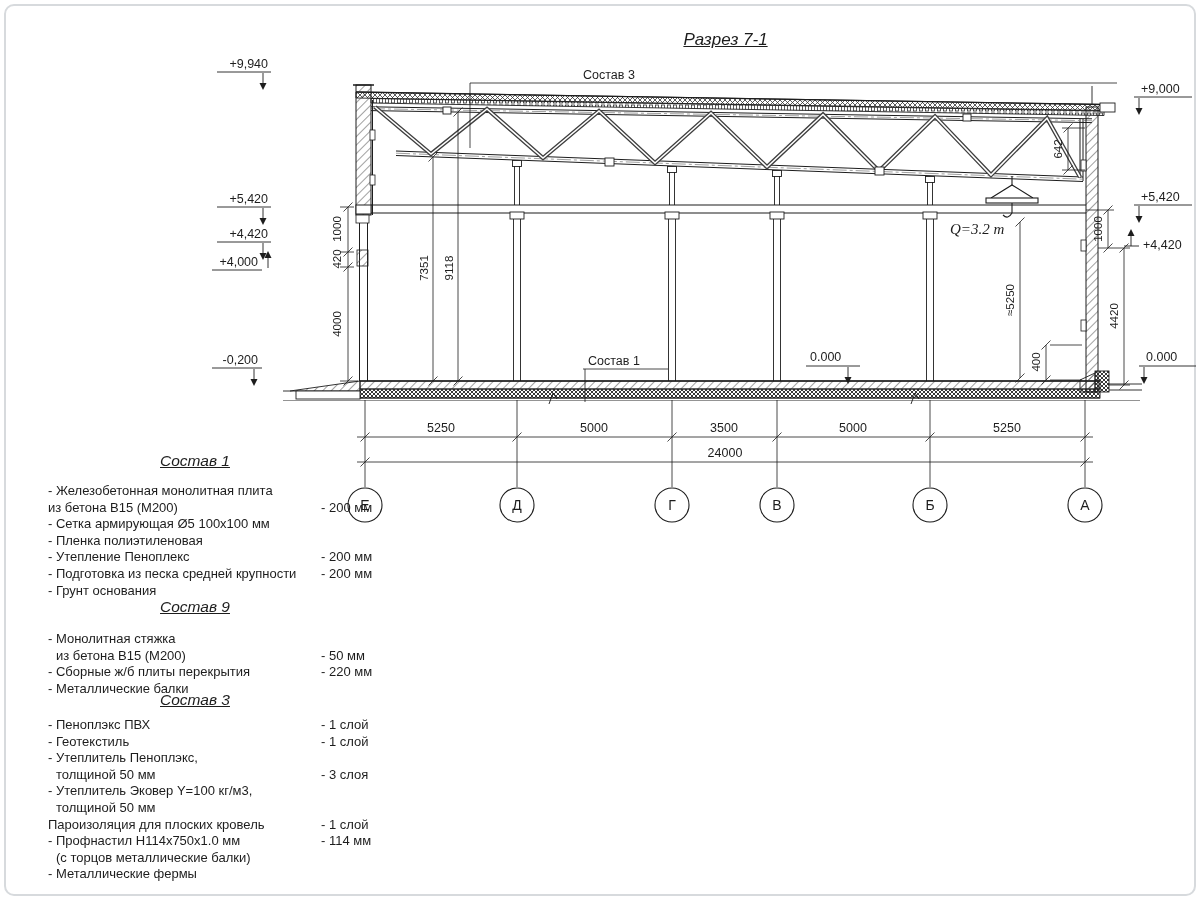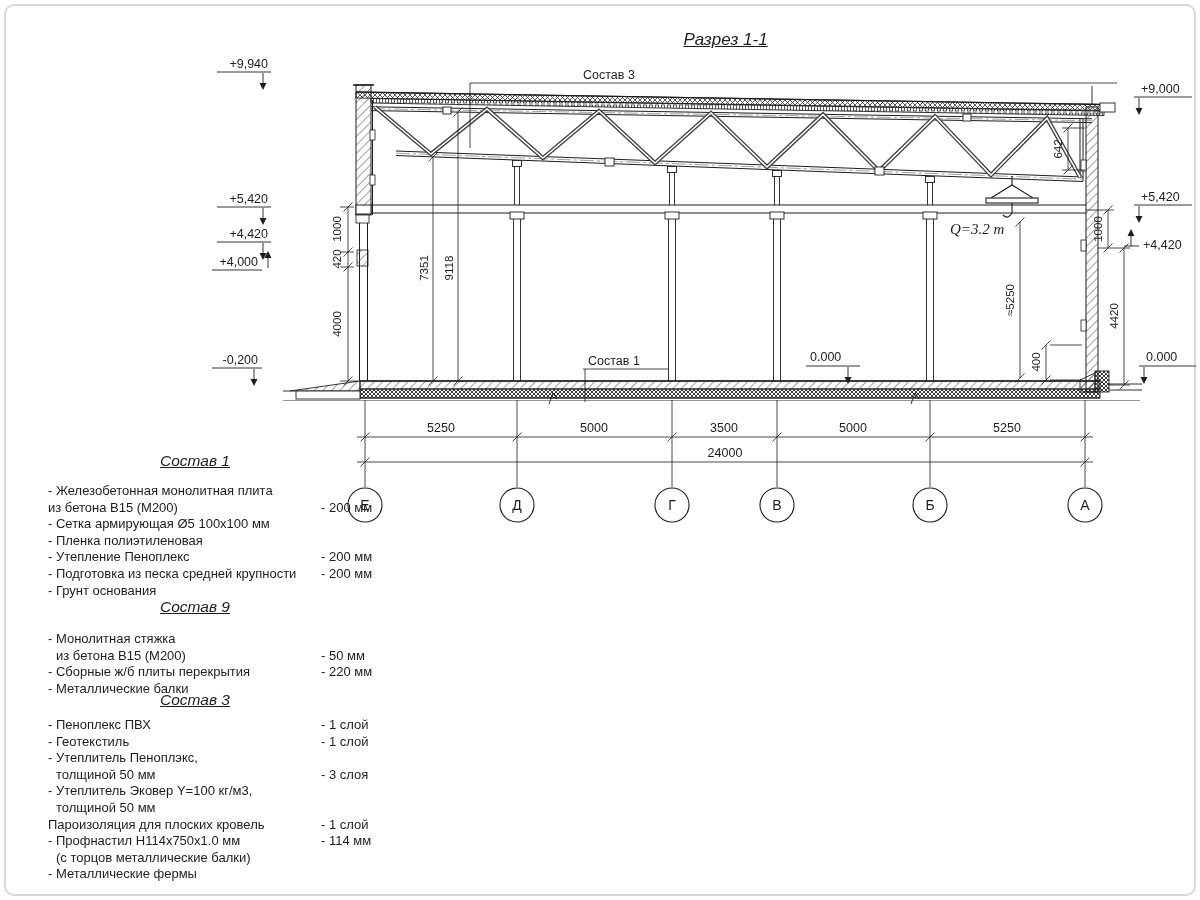--- a/index.html
+++ b/index.html
@@ -22,21 +22,21 @@
   .axetxt{font-size:14px;}
   .callout{font-size:12.5px;}
   .crane{font-size:15px;font-style:italic;font-family:"Liberation Serif",serif;}
 </style>
 </head>
 <body>
 
 <div class="page">
   <div class="frame"></div>
 
-  <div class="title">Разрез 1-1</div>
+  <div class="title">Разрез 7-1</div>
 
   <svg width="1200" height="900" viewBox="0 0 1200 900">
     <defs>
       <pattern id="hatch" width="6" height="6" patternUnits="userSpaceOnUse" patternTransform="rotate(45)">
         <line x1="0" y1="0" x2="0" y2="6" stroke="#444" stroke-width="1"></line>
       </pattern>
       <pattern id="dense" width="4" height="4" patternUnits="userSpaceOnUse">
         <path d="M0,4 L4,0 M-1,1 L1,-1 M3,5 L5,3" stroke="#222" stroke-width="0.9" fill="none"></path>
         <path d="M0,0 L4,4" stroke="#222" stroke-width="0.9"></path>
       </pattern>
@@ -340,21 +340,21 @@
   <div class="comp-head" style="left:60px;top:598px;">Состав 9</div>
   <div class="comp" style="top:624px;margin-top:7px;">
     <div class="row"><span>- Монолитная стяжка</span><span class="val"></span></div>
     <div class="row"><span class="ind">из бетона В15 (М200)</span><span class="val">- 50 мм</span></div>
     <div class="row"><span>- Сборные ж/б плиты перекрытия</span><span class="val">- 220 мм</span></div>
     <div class="row"><span>- Металлические балки</span><span class="val"></span></div>
   </div>
 
   <div class="comp-head" style="left:60px;top:691px;">Состав 3</div>
   <div class="comp" style="top:717px;">
-    <div class="row"><span>- Пеноплекс ПВХ</span><span class="val">- 1 слой</span></div>
+    <div class="row"><span>- Пеноплэкс ПВХ</span><span class="val">- 1 слой</span></div>
     <div class="row"><span>- Геотекстиль</span><span class="val">- 1 слой</span></div>
     <div class="row"><span>- Утеплитель Пеноплэкс,</span><span class="val"></span></div>
     <div class="row"><span class="ind">толщиной 50 мм</span><span class="val">- 3 слоя</span></div>
     <div class="row"><span>- Утеплитель Эковер Y=100 кг/м3,</span><span class="val"></span></div>
     <div class="row"><span class="ind">толщиной 50 мм</span><span class="val"></span></div>
     <div class="row"><span>Пароизоляция для плоских кровель</span><span class="val">- 1 слой</span></div>
     <div class="row"><span>- Профнастил Н114х750х1.0 мм</span><span class="val">- 114 мм</span></div>
     <div class="row"><span class="ind">(с торцов металлические балки)</span><span class="val"></span></div>
     <div class="row"><span>- Металлические фермы</span><span class="val"></span></div>
   </div>

